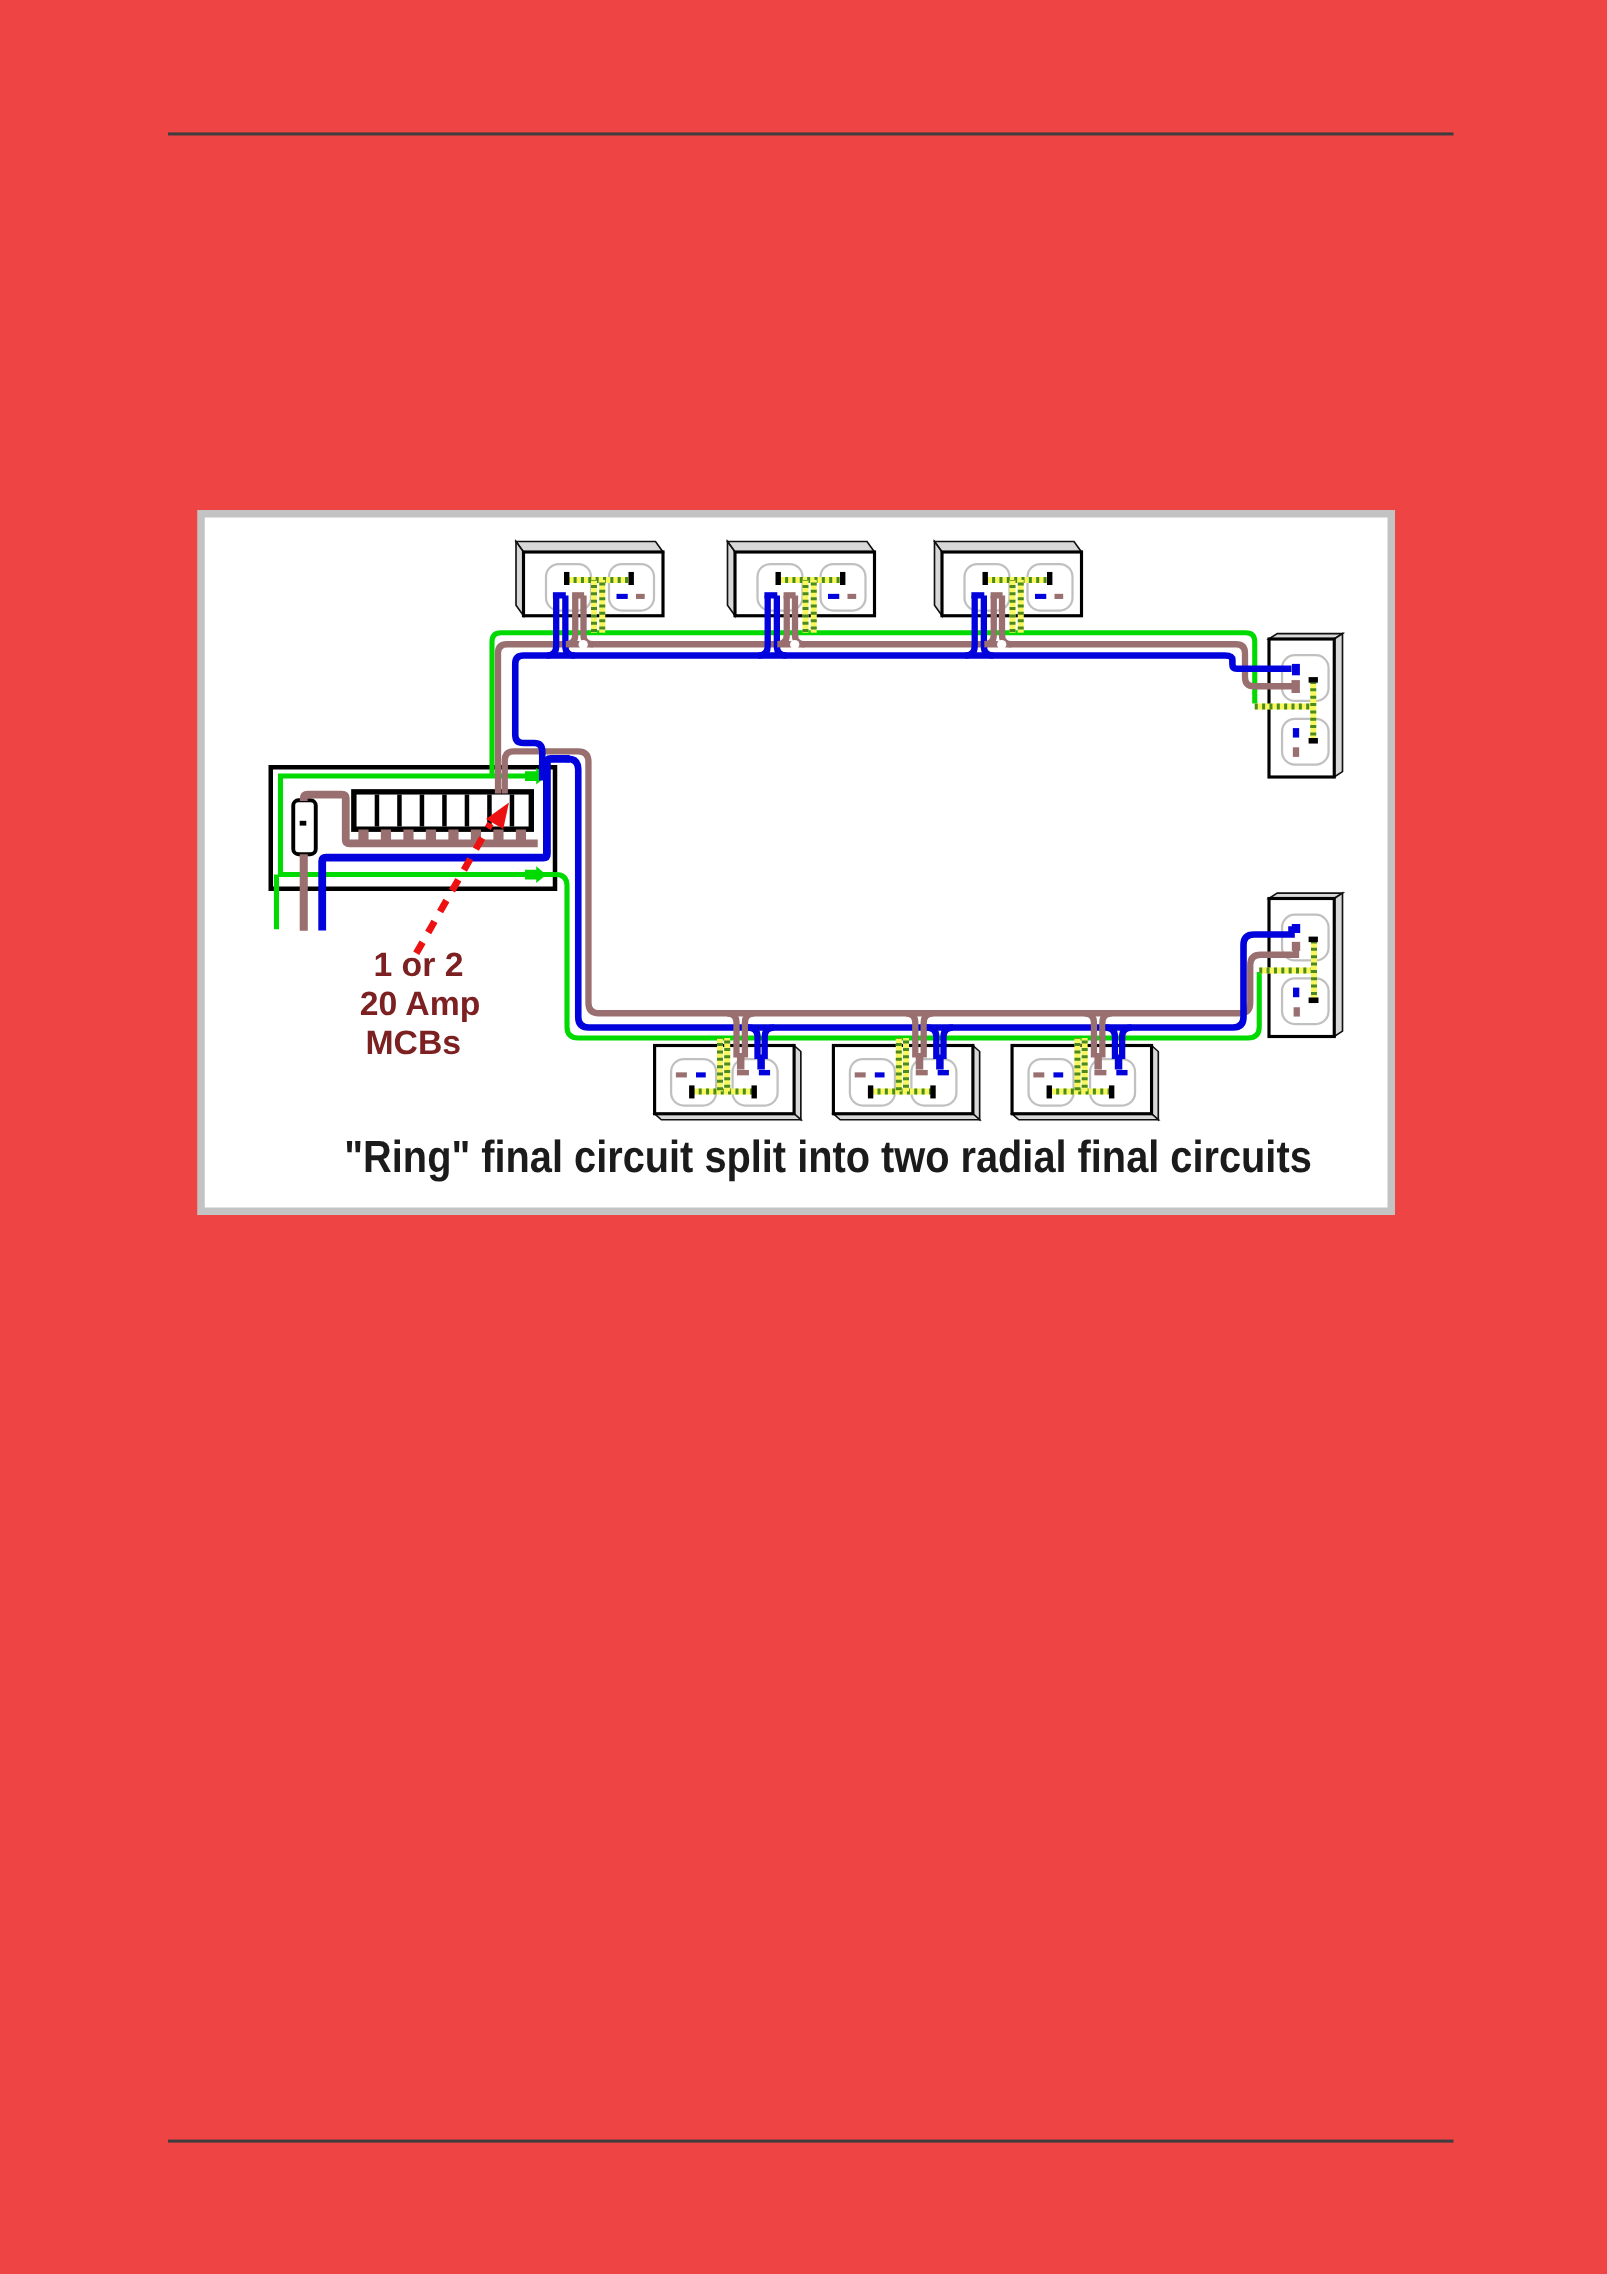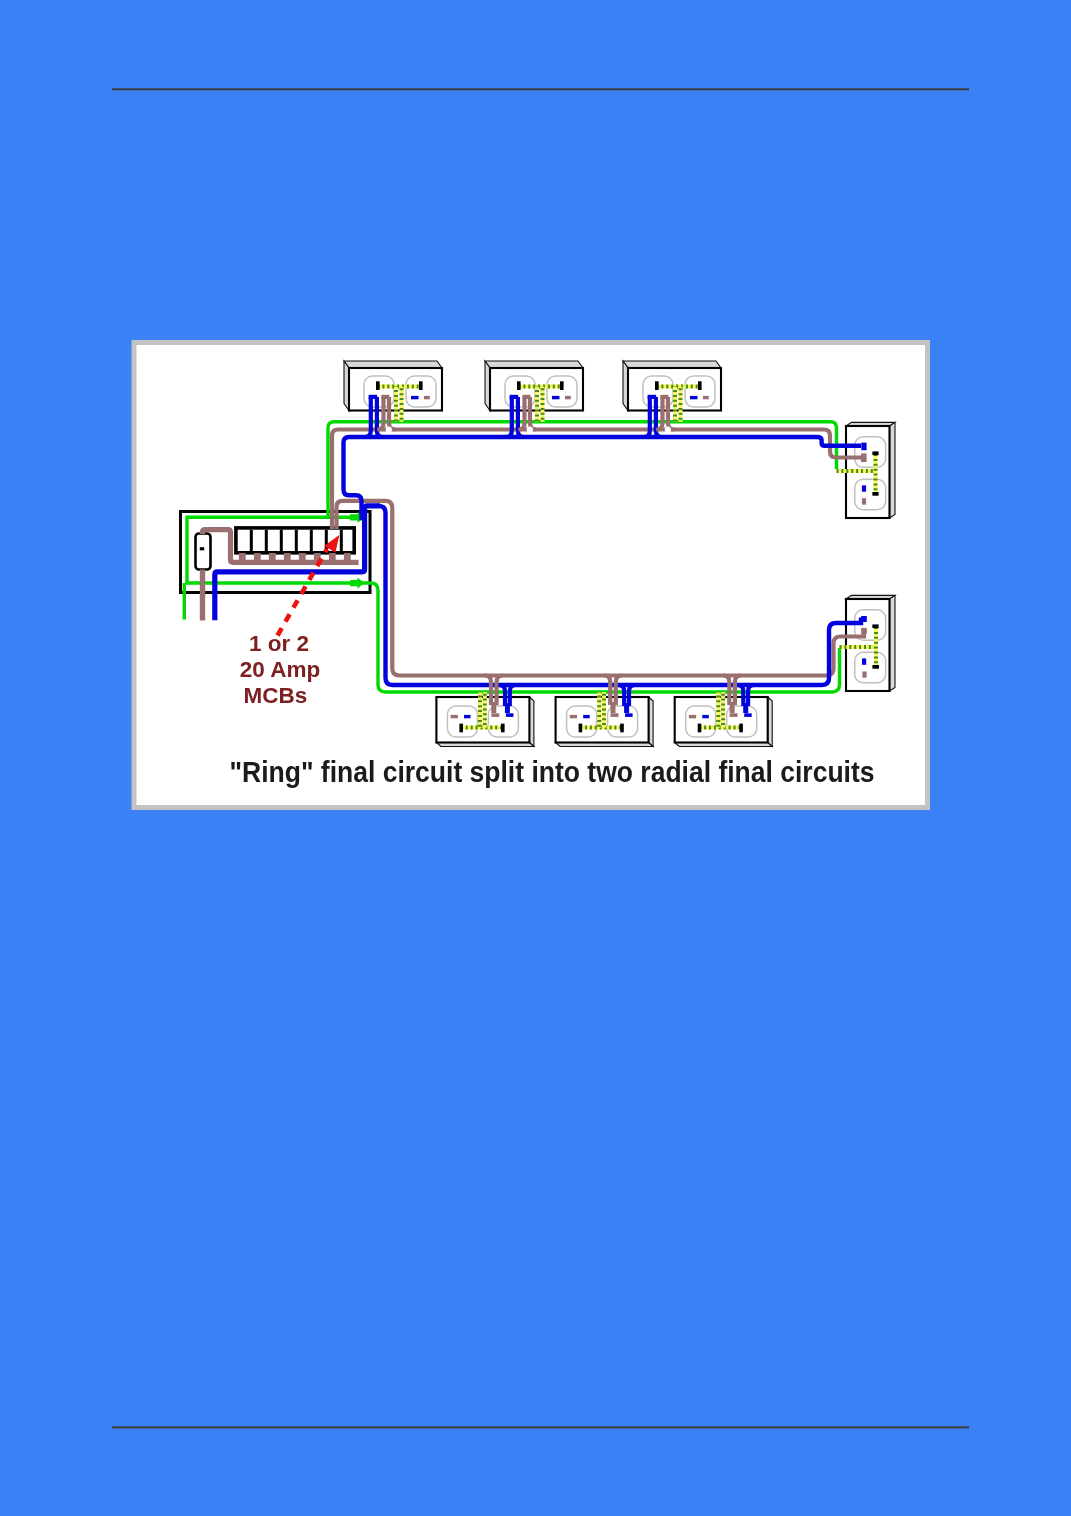--- a/index.html
+++ b/index.html
@@ -1,16 +1,16 @@
 <!DOCTYPE html>
 <html><head>
 <meta charset="utf-8">
 <style>
 html,body{margin:0;padding:0;background:#fff;}
-#page{position:relative;width:1071px;height:1516px;background:#3b82f6;overflow:hidden;}
+#page{position:relative;width:1071px;height:1516px;background:#ef4444;overflow:hidden;}
 </style>
 </head>
 <body>
 
 <div id="page">
 <svg width="1071" height="1516" viewBox="0 0 1071 1516">
 
 <rect x="112" y="88.3" width="857" height="2" fill="#3d3d3d"></rect>
 
 <rect x="112" y="1426.4" width="857" height="2" fill="#3d3d3d"></rect>

